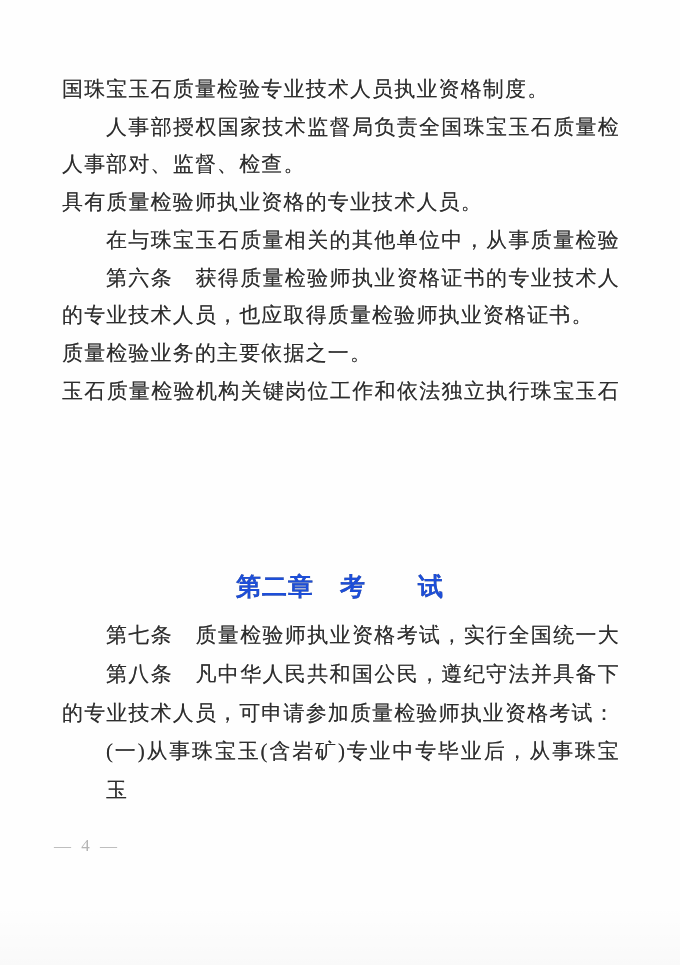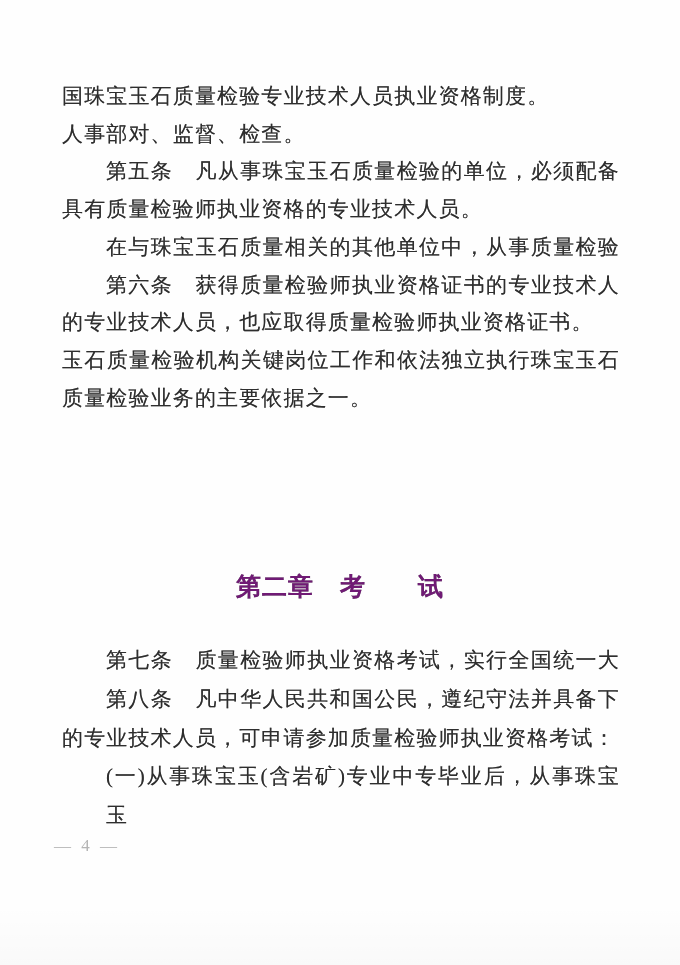--- a/index.html
+++ b/index.html
@@ -27,25 +27,25 @@
   }
   .body-block {
     position: absolute;
     left: 62px;
     width: 558px;
     font-size: 21px;
     letter-spacing: 1.15px;
     text-shadow: 0 0 0.5px rgba(20,20,20,0.55);
   }
   .body-block.top {
-    top: 78px;
+    top: 71px;
     line-height: 37.7px;
   }
   .body-block.bottom {
-    top: 641px;
+    top: 616px;
     line-height: 38.8px;
   }
   .line {
     white-space: nowrap;
     text-align: left;
   }
   .line.full {
     white-space: normal;
     text-align: justify;
     text-align-last: justify;
@@ -57,47 +57,47 @@
     position: absolute;
     left: 0;
     top: 568px;
     width: 680px;
     margin: 0;
     text-align: center;
     font-size: 25px;
     font-weight: bold;
     letter-spacing: 1px;
     line-height: 38px;
-    color: #701a75;
+    color: #1d4ed8;
     text-shadow: 0 0 0.5px rgba(20,20,20,0.6);
   }
   .pagenum {
     position: absolute;
     left: 54px;
     top: 836px;
     font-size: 17px;
     letter-spacing: 3px;
     color: #b4b4b4;
   }
 </style>
 </head>
 <body>
 
 <div class="page">
 
   <div class="body-block top">
     <div class="line">国珠宝玉石质量检验专业技术人员执业资格制度。</div>
+    <div class="line full ind">人事部授权国家技术监督局负责全国珠宝玉石质量检</div>
     <div class="line">人事部对、监督、检查。</div>
-    <div class="line full ind">第五条　凡从事珠宝玉石质量检验的单位，必须配备</div>
     <div class="line">具有质量检验师执业资格的专业技术人员。</div>
     <div class="line full ind">在与珠宝玉石质量相关的其他单位中，从事质量检验</div>
     <div class="line full ind">第六条　获得质量检验师执业资格证书的专业技术人</div>
     <div class="line">的专业技术人员，也应取得质量检验师执业资格证书。</div>
+    <div class="line">质量检验业务的主要依据之一。</div>
     <div class="line full">玉石质量检验机构关键岗位工作和依法独立执行珠宝玉石</div>
-    <div class="line">质量检验业务的主要依据之一。</div>
   </div>
 
   <h2 class="chapter">第二章　考　　试</h2>
 
   <div class="body-block bottom">
     <div class="line full ind">第七条　质量检验师执业资格考试，实行全国统一大</div>
     <div class="line full ind">第八条　凡中华人民共和国公民，遵纪守法并具备下</div>
     <div class="line">的专业技术人员，可申请参加质量检验师执业资格考试：</div>
     <div class="line full ind">(一)从事珠宝玉(含岩矿)专业中专毕业后，从事珠宝玉</div>
   </div>

